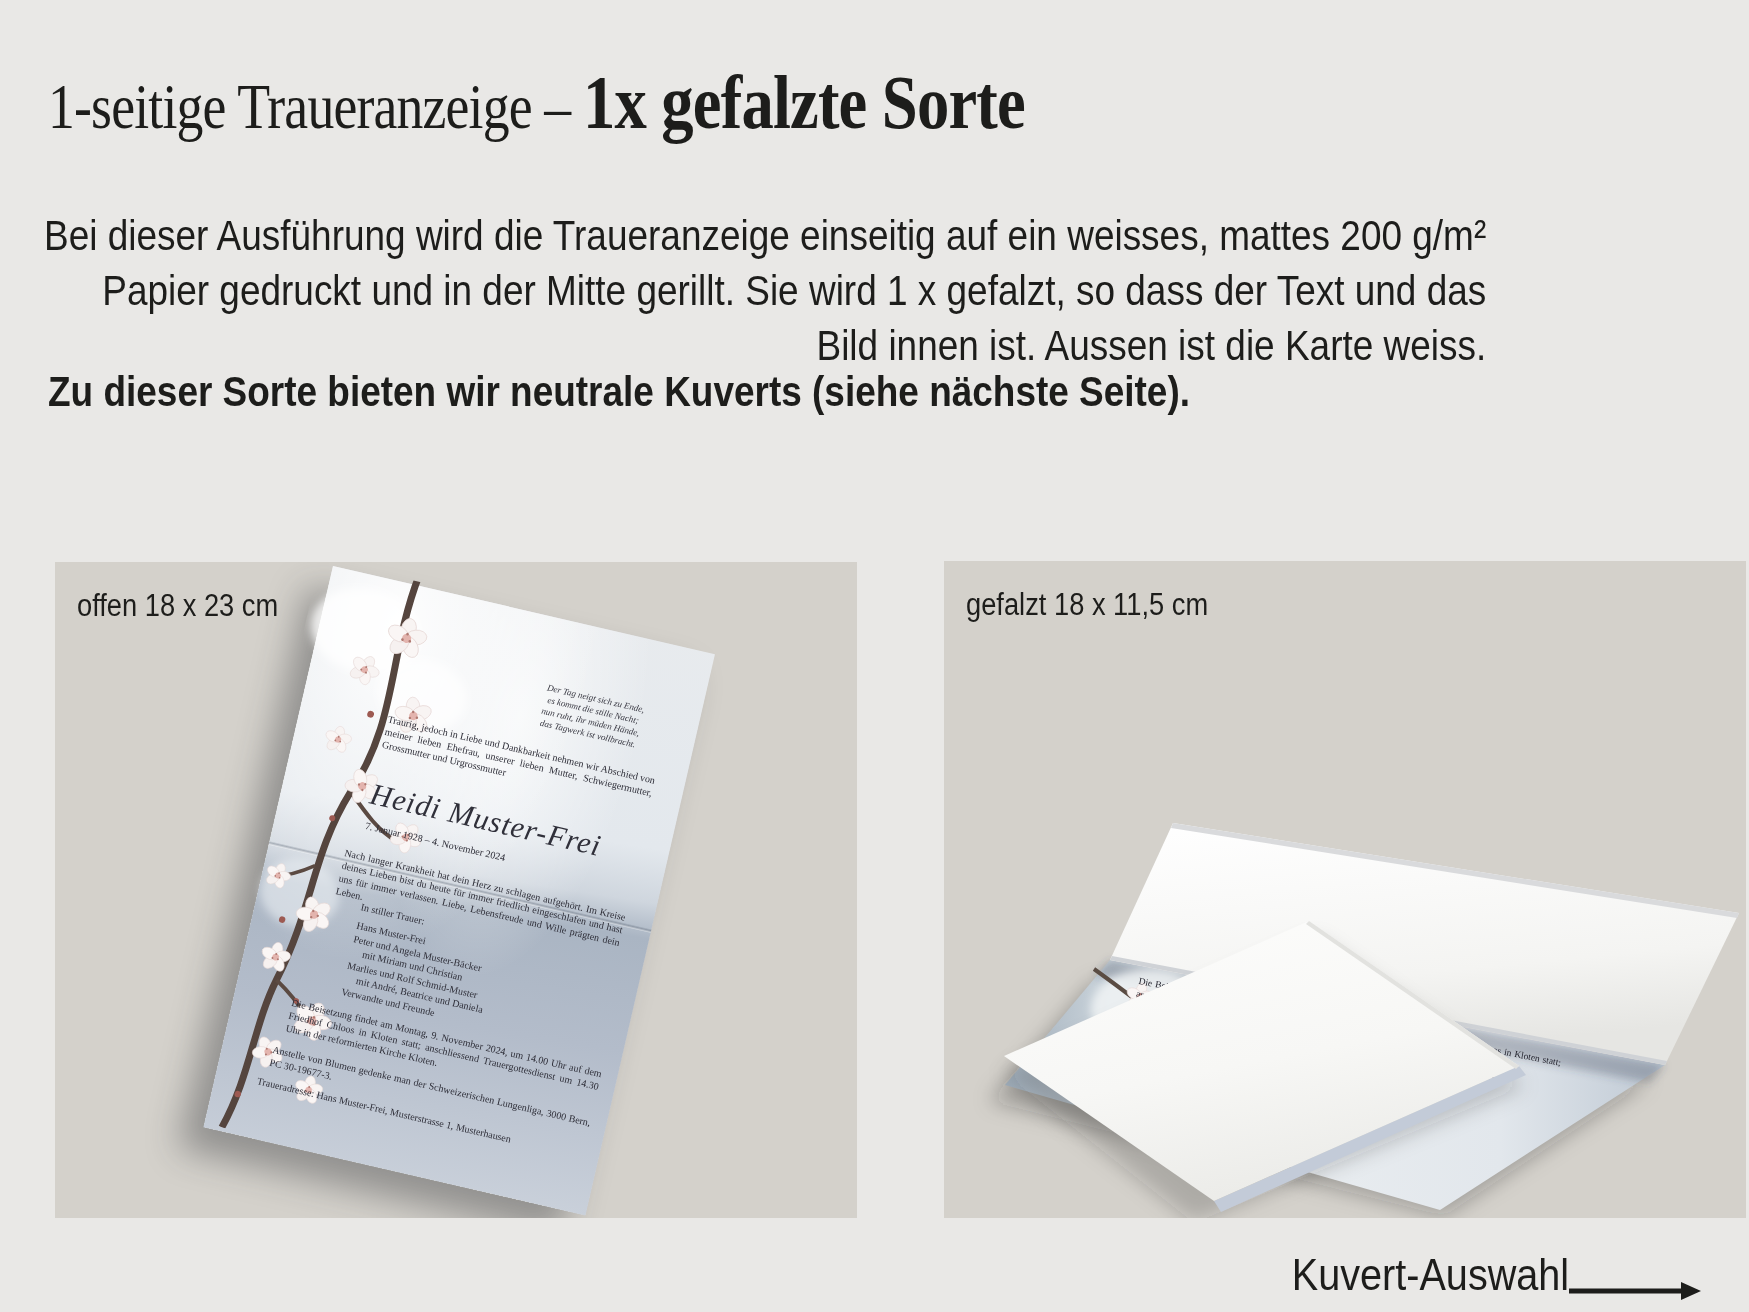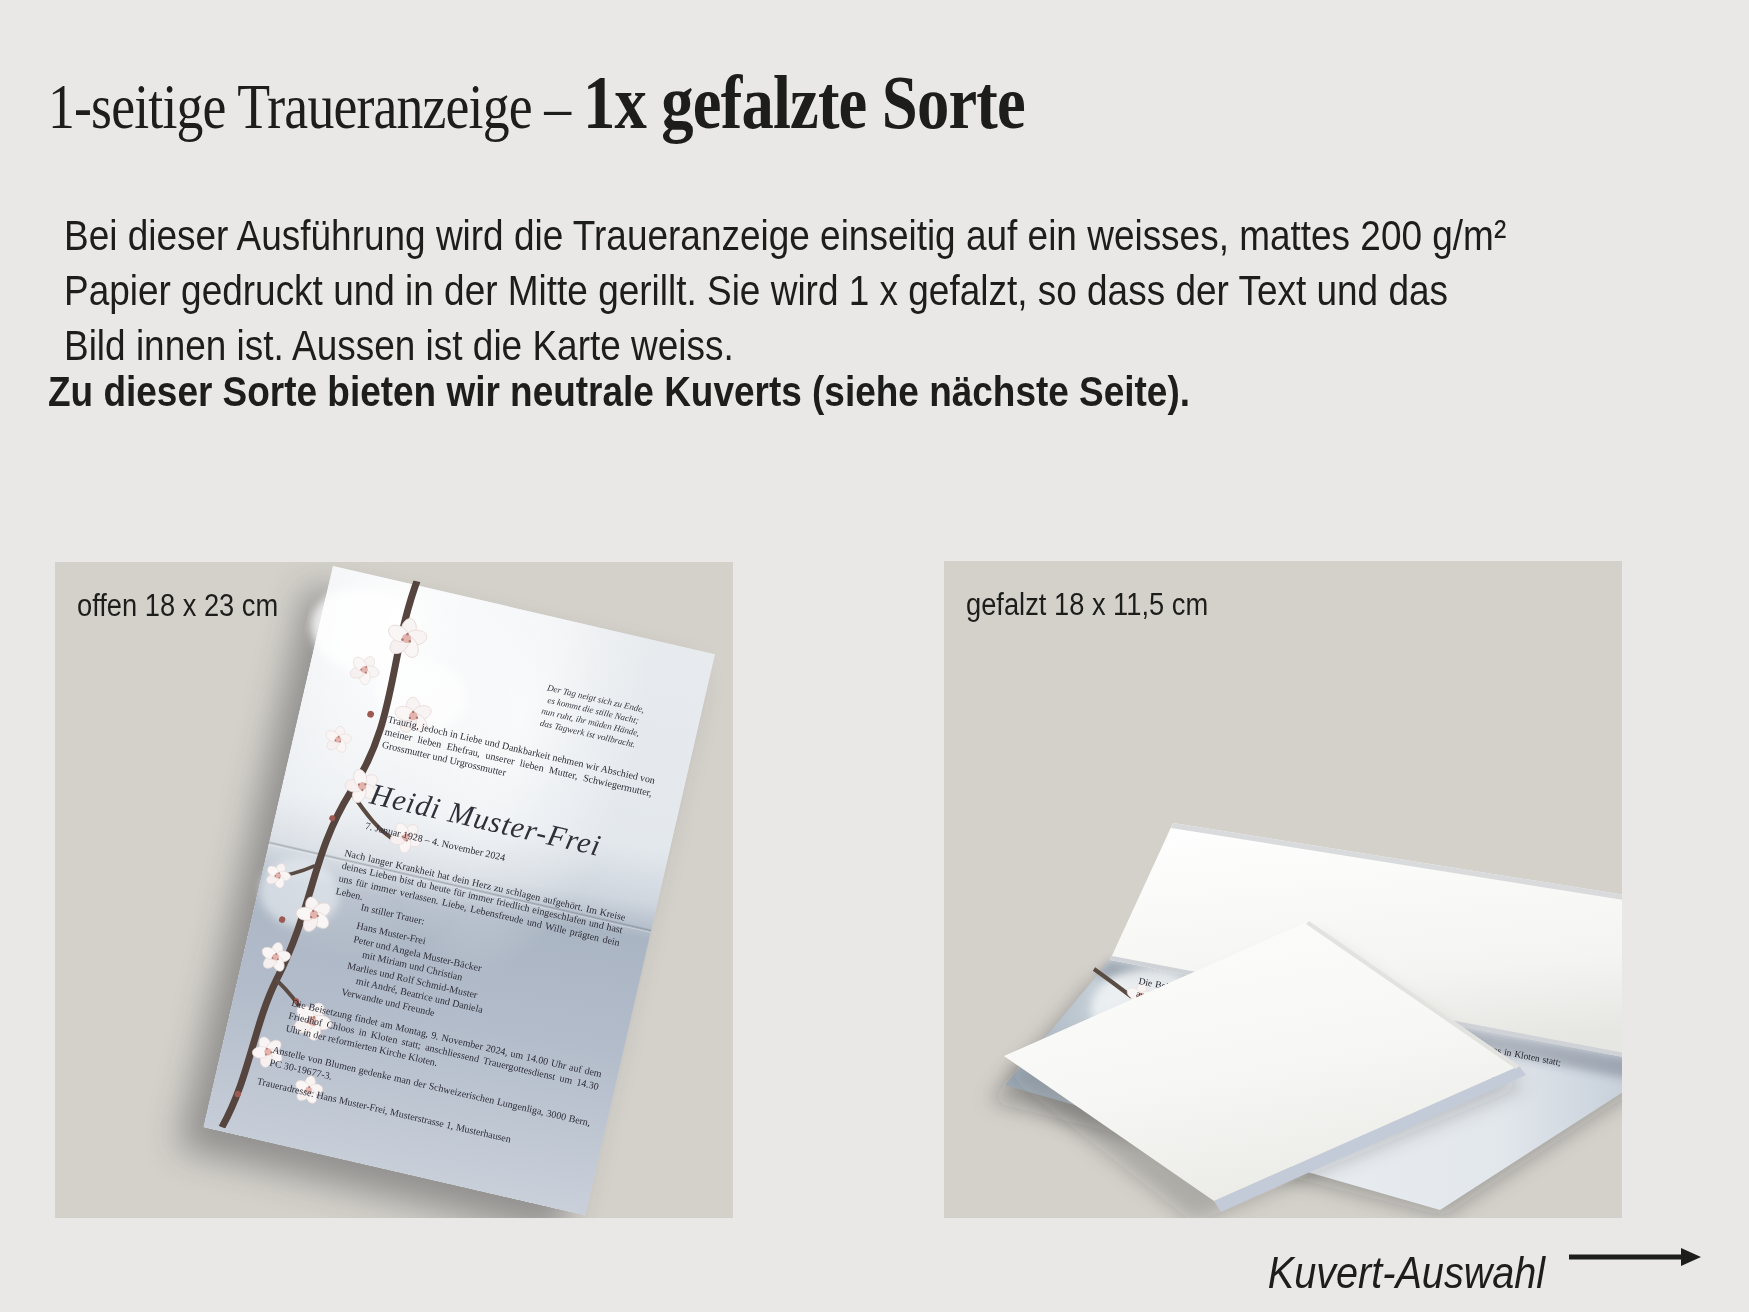--- a/index.html
+++ b/index.html
@@ -15,30 +15,30 @@
   
   h1.title {
     position:absolute; left:48px; top:58px;
     font-family:"Liberation Serif", serif;
     font-weight:normal; white-space:nowrap;
     transform:scaleX(0.84); transform-origin:left top;
   }
   .title-regular { font-size:64px; font-weight:normal; letter-spacing:-1px; }
   .title-bold    { font-size:77px; font-weight:bold;  letter-spacing:-1px; }
 
-  .intro { position:absolute; left:64px; top:208px; }
+  .intro { position:absolute; left:44px; top:208px;text-align:right; }
   .intro-line { font-size:42px; line-height:55px; color:#1d1d1b; }
   .note {
     position:absolute; left:48px; top:368px;
     font-size:42px; font-weight:bold;
   }
 
   
   .panel {
-    position:absolute; top:562px; width:678px; height:656px;
+    position:absolute; top:562px; width:802px; height:656px;
     background:#d4d1cb; overflow:hidden;padding-left:44px;
   }
   #panel-open   { left:55px;  }
   #panel-folded { left:899px; top:561px; height:657px;margin-left:45px; }
   .panel-label {
     position:absolute; left:22px; top:26px;
     font-size:31px; color:#1d1d1b; z-index:20;
   }
 
   
@@ -82,21 +82,21 @@
     position:absolute; left:196px; top:414px; width:430px;
     transform:rotate(11deg); transform-origin:top left;
     font-family:"Liberation Serif", serif; font-size:9.5px; line-height:12.5px;
     color:#262630; text-align:justify;
   }
   .fold-text p { margin-bottom:3px; text-align:justify; }
 
   
   .footer-link {
     position:absolute; right:48px; top:1248px; height:52px;
-    display:flex; align-items:flex-start; gap:24px; cursor:pointer;font-style:italic;
+    display:flex; align-items:flex-end; cursor:pointer;
   }
   .footer-link-label { font-size:44px; color:#1d1d1b; transform:scaleX(0.9); transform-origin:right center; }
 </style>
 </head>
 <body>
 
 <svg width="0" height="0" style="position:absolute">
   <defs>
     <g id="flower">
       <ellipse transform="rotate(0)" cx="0" cy="-7" rx="5.5" ry="8" fill="#f8f4f3" stroke="#e7d9d7" stroke-width="0.6"></ellipse>

